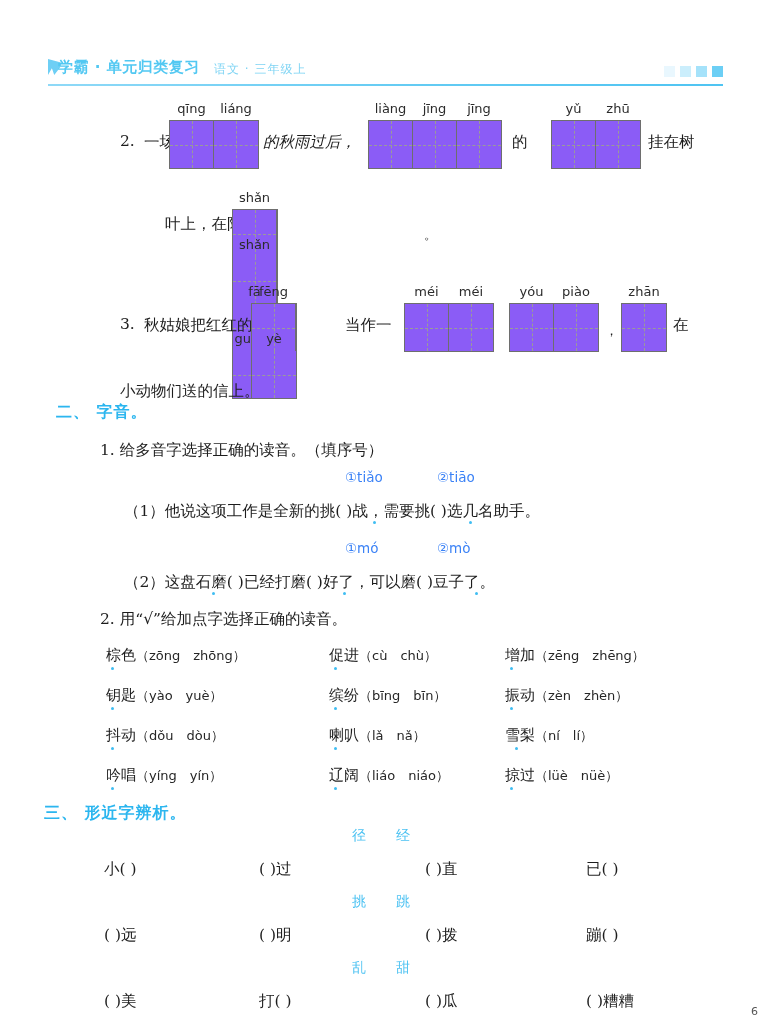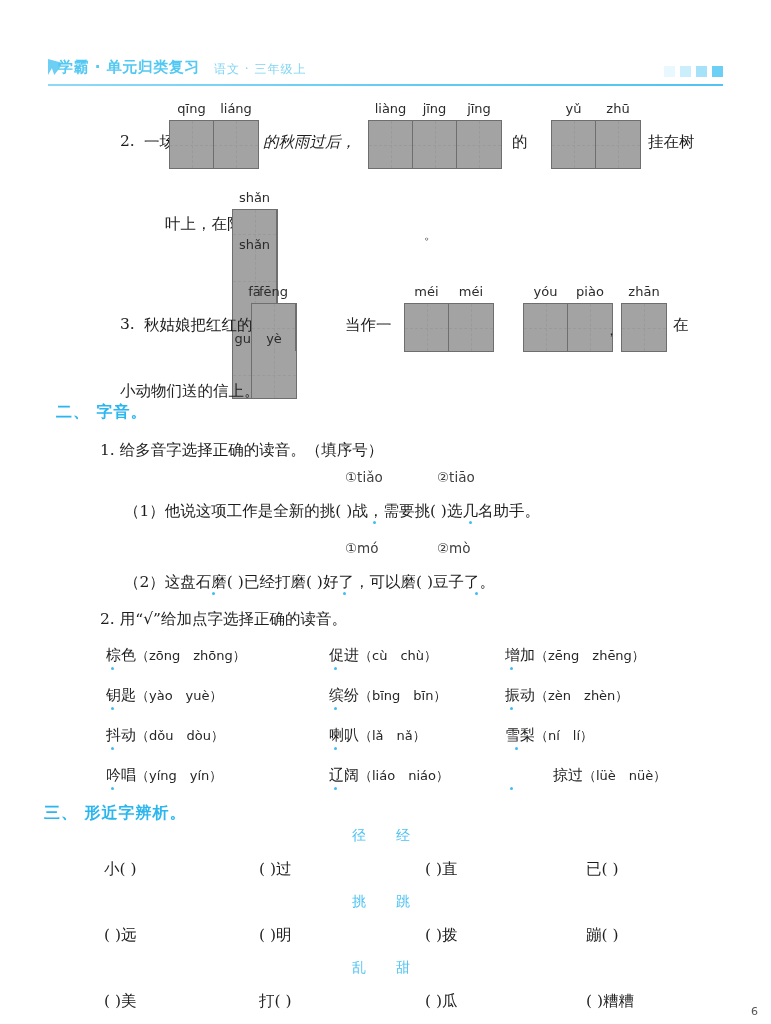--- a/index.html
+++ b/index.html
@@ -83,21 +83,21 @@
     white-space: nowrap;
   }
   .abs { position: absolute; }
 
   
   .grid {
     position: absolute;
     display: flex;
     border: 1px solid #6e6e6e;
     box-sizing: content-box;
-    background: #a3a3a3;
+    background: #8b5cf6;
   }
   .cell {
     width: 44px;
     height: 47px;
     position: relative;
     border-right: 1px solid #6e6e6e;
     box-sizing: border-box;
   }
   .cell:last-child { border-right: none; }
   .cell::before {
@@ -134,21 +134,21 @@
     font-weight: bold;
     color: #2cb6ef;
     white-space: nowrap;
     letter-spacing: 1px;
   }
 
   .blue-opt {
     position: absolute;
     font-family: "DejaVu Sans", "Liberation Sans", sans-serif;
     font-size: 13.5px;
-    color: #404040;
+    color: #3b82f6;
     white-space: nowrap;
   }
   .blue-char {
     position: absolute;
     font-family: "DejaVu Serif", "Liberation Serif", serif;
     font-size: 14px;
     color: #4cc2f2;
     white-space: nowrap;
   }
 
@@ -257,21 +257,21 @@
 
 <div class="grid" style="left:404px; top:303px;">
   <div class="cell">
       <span class="gp">méi</span>
     </div>
   <div class="cell">
       <span class="gp">méi</span>
     </div>
 </div>
 
-<div class="grid" style="left:523px; top:303px;">
+<div class="grid" style="left:509px; top:303px;">
   <div class="cell">
       <span class="gp">yóu</span>
     </div>
   <div class="cell">
       <span class="gp">piào</span>
     </div>
 </div>
 
 <div class="cn abs" style="left:605px; top:322px; font-size:13px;">，</div>
 
@@ -351,21 +351,21 @@
 <div class="pinyin abs" style="left:106px; top:766px;">
   <span class="cn" style="font-size:15px;">吟唱</span><span>（yíng　yín）</span>
 </div>
 <span class="dot" style="left:111px; top:787px;"></span>
 
 <div class="pinyin abs" style="left:329px; top:766px;">
   <span class="cn" style="font-size:15px;text-align:center;">辽阔</span><span>（liáo　niáo）</span>
 </div>
 <span class="dot" style="left:334px; top:787px;"></span>
 
-<div class="pinyin abs" style="left:505px; top:766px;margin-left:48px;">
+<div class="pinyin abs" style="left:505px; top:766px;">
   <span class="cn" style="font-size:15px;">掠过</span><span>（lüè　nüè）</span>
 </div>
 <span class="dot" style="left:510px; top:787px;"></span>
 
 <div class="sec-head" style="left:44px; top:803px;">三、 形近字辨析。</div>
 
 <div class="blue-char" style="left:352px; top:827px;">径</div>
 <div class="blue-char" style="left:396px; top:827px;">经</div>
 
 <div class="cn abs" style="left:104px; top:859px;">小(        )</div>

